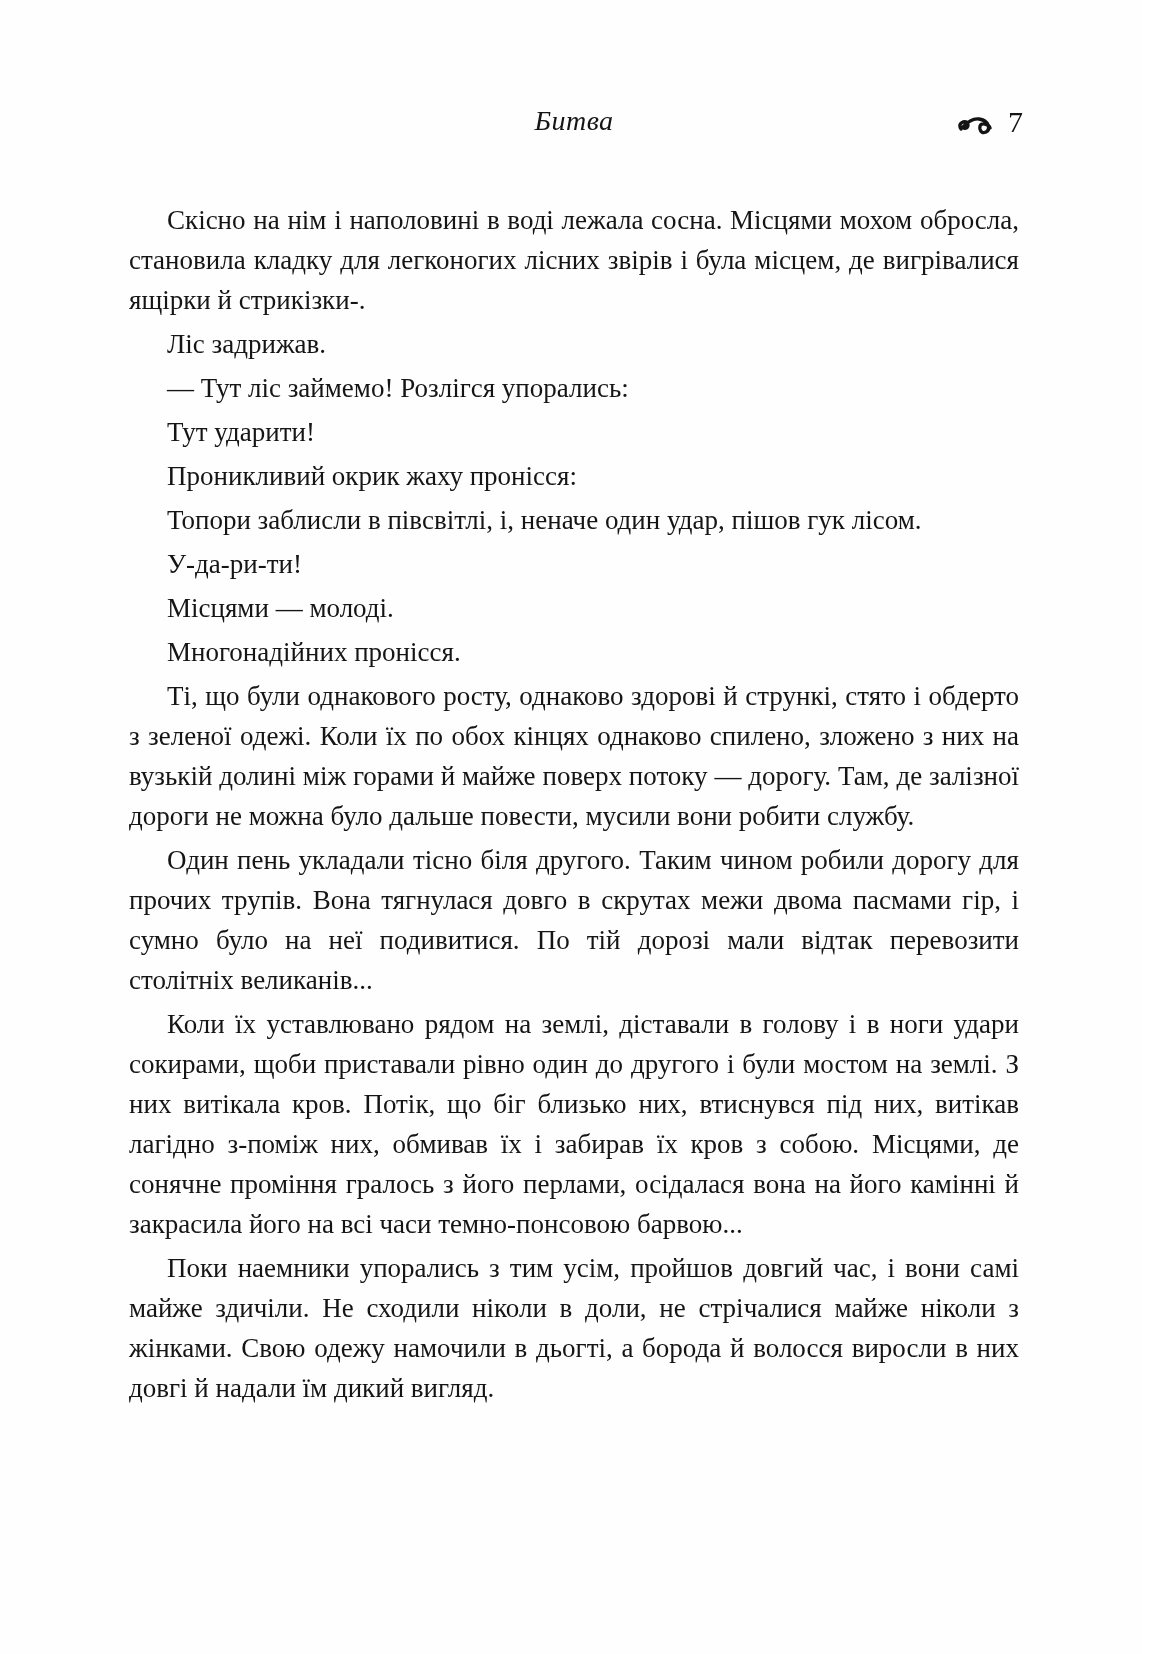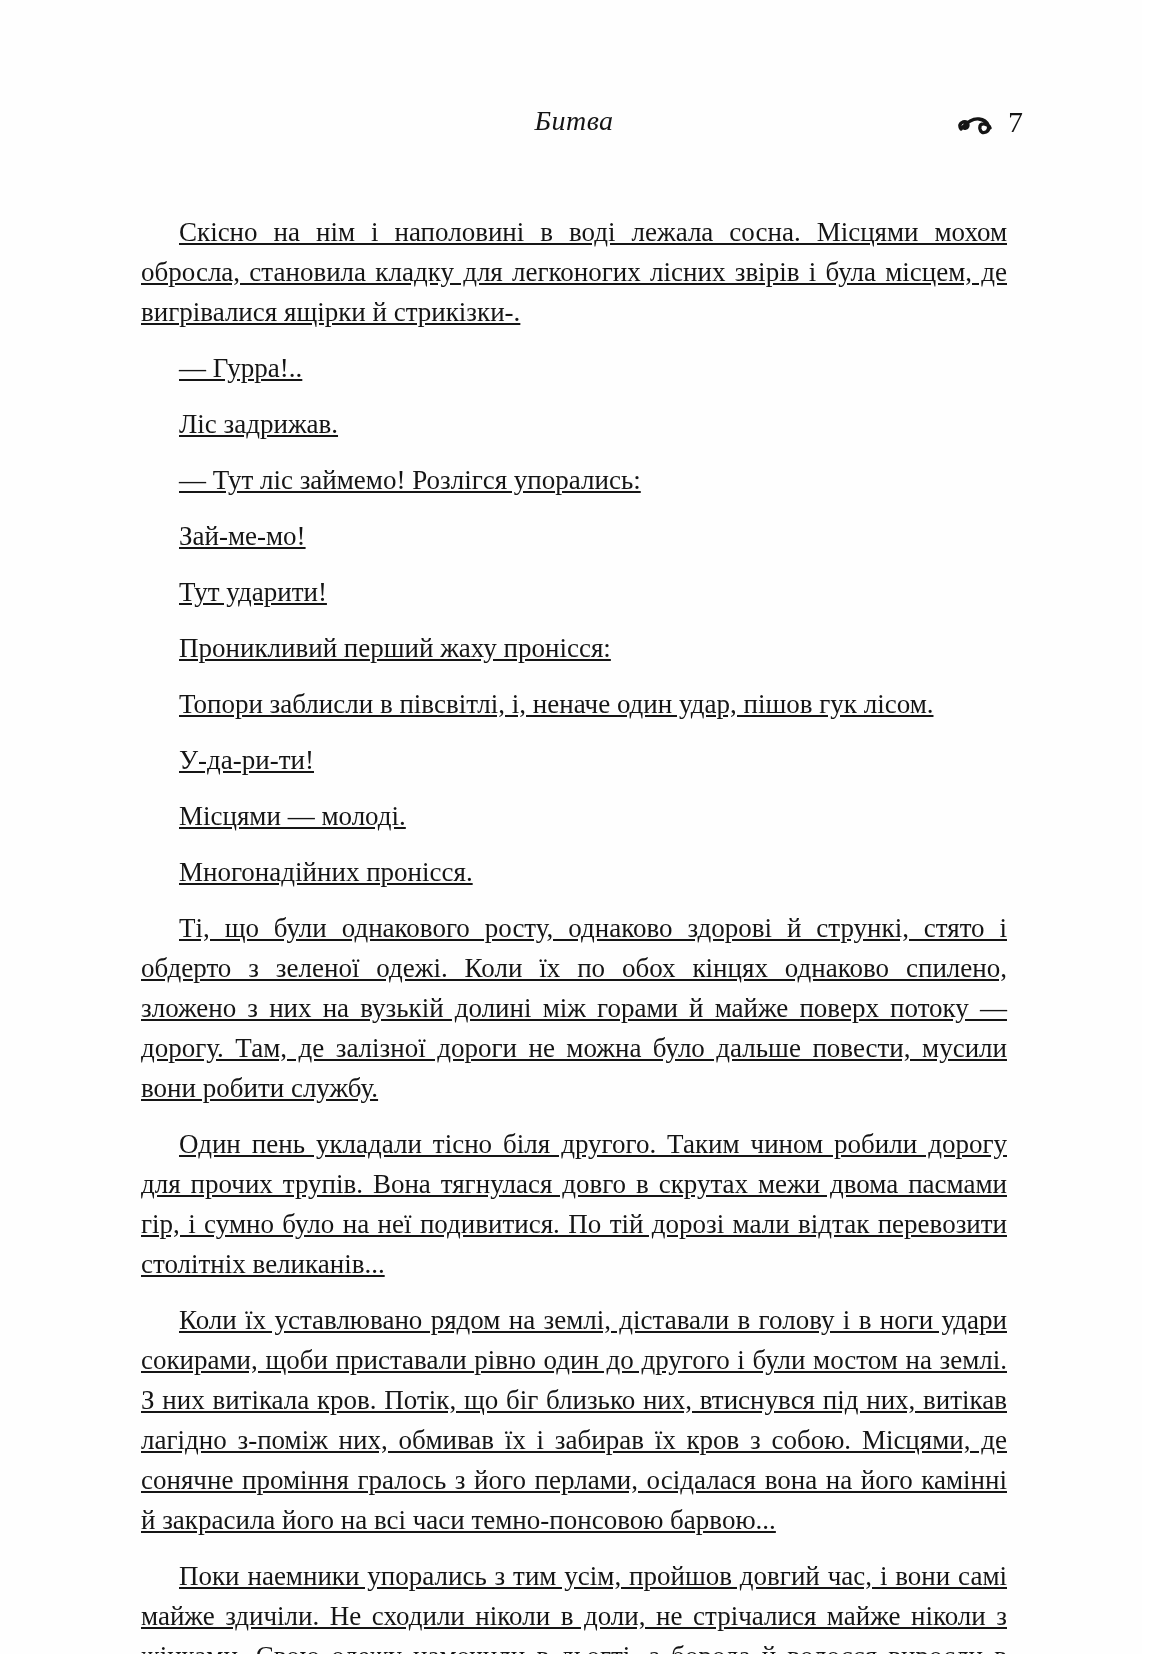--- a/index.html
+++ b/index.html
@@ -55,23 +55,22 @@
     position: absolute;
     top: 196px;
     left: 125px;
     width: 898px;
     font-size: 27px;
     line-height: 40px;
     text-align: justify;
     text-justify: inter-word;
   }
   .text-block p.para {
-    margin: 16px;
+    margin: 4px;
     text-indent: 38px;
-    text-decoration: underline;
   }
 </style>
 </head>
 <body>
 
 <div class="sheet">
 
   <div class="runhead">
     <div class="runhead-title">Битва</div>
     <div class="runhead-right">
@@ -79,26 +78,24 @@
         <svg width="36" height="28" viewBox="0 0 36 28" aria-hidden="true">
           <path d="M3 21 q-3 -5 2 -7 q5 -1 5 3 q0 4 -4 3 M5 19 q8 -9 16 -8 q7 1 9 6 q2 5 -2 7 q-5 2 -6 -3 q-1 -6 5 -5 q4 1 5 4" fill="none" stroke="#141414" stroke-width="3.4" stroke-linecap="round"></path>
         </svg>
       </span>
       <span class="page-number">7</span>
     </div>
   </div>
 
   <div class="text-block">
       <p class="para">Скісно на нім і наполовині в воді лежала сосна. Місцями мохом обросла, становила кладку для легконогих лісних звірів і була місцем, де вигрівалися ящірки й стрикізки-.</p>
-      <p class="para">— Гурра!..</p>
       <p class="para">Ліс задрижав.</p>
       <p class="para">— Тут ліс займемо! Розлігся упорались:</p>
-      <p class="para">Зай-ме-мо!</p>
       <p class="para">Тут ударити!</p>
-      <p class="para">Проникливий перший жаху пронісся:</p>
+      <p class="para">Проникливий окрик жаху пронісся:</p>
       <p class="para">Топори заблисли в півсвітлі, і, неначе один удар, пішов гук лісом.</p>
       <p class="para">У-да-ри-ти!</p>
       <p class="para">Місцями — молоді.</p>
       <p class="para">Многонадійних пронісся.</p>
       <p class="para">Ті, що були однакового росту, однаково здорові й стрункі, стято і обдерто з зеленої одежі. Коли їх по обох кінцях однаково спилено, зложено з них на вузькій долині між горами й майже поверх потоку — дорогу. Там, де залізної дороги не можна було дальше повести, мусили вони робити службу.</p>
       <p class="para">Один пень укладали тісно біля другого. Таким чином робили дорогу для прочих трупів. Вона тягнулася довго в скрутах межи двома пасмами гір, і сумно було на неї подивитися. По тій дорозі мали відтак перевозити столітніх великанів...</p>
       <p class="para">Коли їх уставлювано рядом на землі, діставали в голову і в ноги удари сокирами, щоби приставали рівно один до другого і були мостом на землі. З них витікала кров. Потік, що біг близько них, втиснувся під них, витікав лагідно з-поміж них, обмивав їх і забирав їх кров з собою. Місцями, де сонячне проміння гралось з його перлами, осідалася вона на його камінні й закрасила його на всі часи темно-понсовою барвою...</p>
       <p class="para">Поки наемники упорались з тим усім, пройшов довгий час, і вони самі майже здичіли. Не сходили ніколи в доли, не стрічалися майже ніколи з жінками. Свою одежу намочили в дьогті, а борода й волосся виросли в них довгі й надали їм дикий вигляд.</p>
     </div>
 

